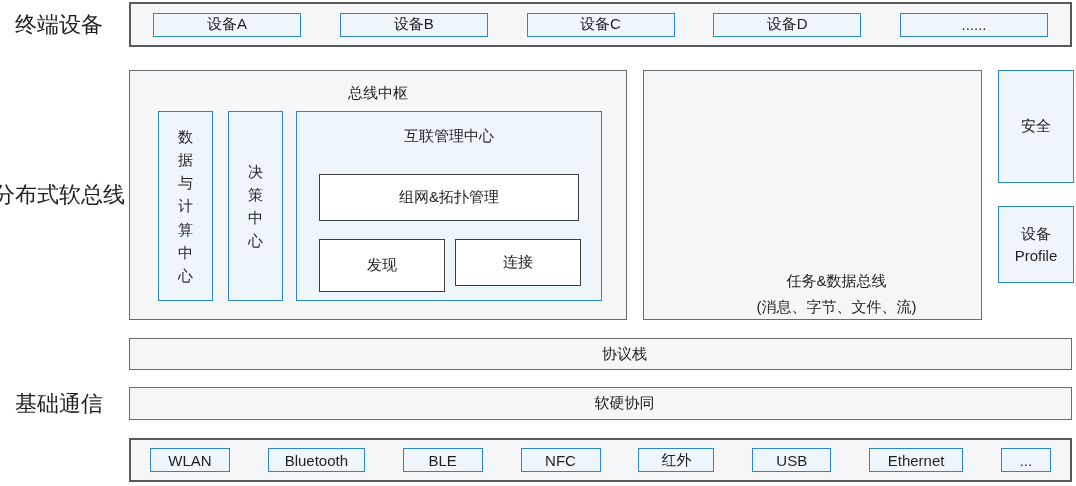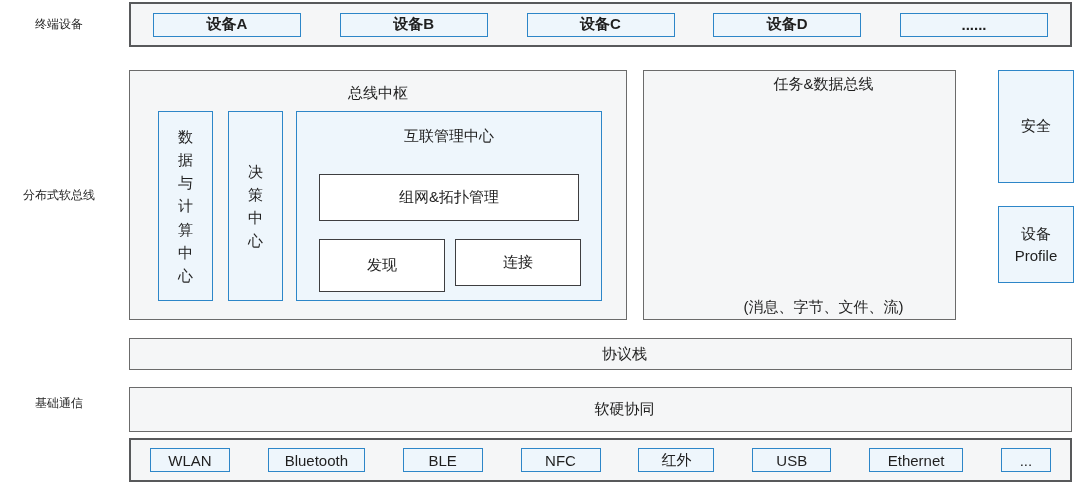--- a/index.html
+++ b/index.html
@@ -15,21 +15,21 @@
     overflow: hidden;
   }
   
   .side-label {
     position: absolute;
     left: 0;
     width: 118px;
     display: flex;
     align-items: center;
     justify-content: center;
-    font-size: 12px;
+    font-size: 22px;
     color: var(--text, #1f1f1f);
     white-space: nowrap;
   }
   .lbl-terminal { top: 2px;   height: 45px; }
   .lbl-softbus  { top: 70px;  height: 250px; }
   .lbl-basic    { top: 387px; height: 33px; }
 
   
   .outer {
     position: absolute;
@@ -45,21 +45,21 @@
     padding: 0 22px;
   }
 
   
   .bbox {
     background: var(--blue-fill, #eef6fc);
     border: 1px solid var(--blue-border, #2d86c8);
     display: flex; align-items: center; justify-content: center;
     text-align: center;
   }
-  .device-box { width: 148px; height: 24px; font-weight: bold; }
+  .device-box { width: 148px; height: 24px; }
 
   .bus-hub { left: 129px; top: 70px; width: 498px; height: 250px; }
   .hub-title { position: absolute; top: 13px; left: 0; width: 100%; text-align: center; }
 
   .vcol {
     position: absolute; top: 40px; width: 55px; height: 190px;
     flex-direction: column; justify-content: center;
   }
   .col1 { left: 28px; justify-content: center; }
   .col2 { left: 98px; }
@@ -79,38 +79,38 @@
     position: absolute;
     background: #ffffff;
     border: 1px solid var(--inner-box-border, #3e3e40);
     display: flex; align-items: center; justify-content: center;
   }
   .networking { left: 22px; top: 62px; width: 260px; height: 47px; }
   .discovery  { left: 22px; top: 127px; width: 126px; height: 53px; }
   .connection { left: 158px; top: 127px; width: 126px; height: 47px; }
 
   .task-bus {
-    left: 643px; top: 70px; width: 313px; height: 250px;
-    display: flex; flex-direction: column; align-items: center; justify-content: space-between;
-    line-height: 1.7; text-align: center; gap: 20px;
+    left: 643px; top: 70px; width: 339px; height: 250px;
+    display: flex; flex-direction: column; align-items: center; justify-content: flex-end;
+    line-height: 1.7; text-align: center;
   }
 
   .security {
     position: absolute; left: 998px; top: 70px; width: 76px; height: 113px;
   }
   .profile {
     position: absolute; left: 998px; top: 206px; width: 76px; height: 77px;
     flex-direction: column; line-height: 1.45;
   }
 
   .row-bar {
     display: flex; align-items: center; justify-content: center;
   }
   .protocol { left: 129px; top: 338px; width: 943px; height: 32px; }
-  .hwsw     { left: 129px; top: 387px; width: 943px; height: 45px; }
+  .hwsw     { left: 129px; top: 387px; width: 943px; height: 33px; }
 
   .comm {
     left: 129px; top: 438px; width: 943px; height: 44px;
     display: flex; align-items: center; justify-content: space-between;
     padding: 16px 19px;
   }
   .comm-box { height: 24px; }
 </style>
 </head>
 <body>

